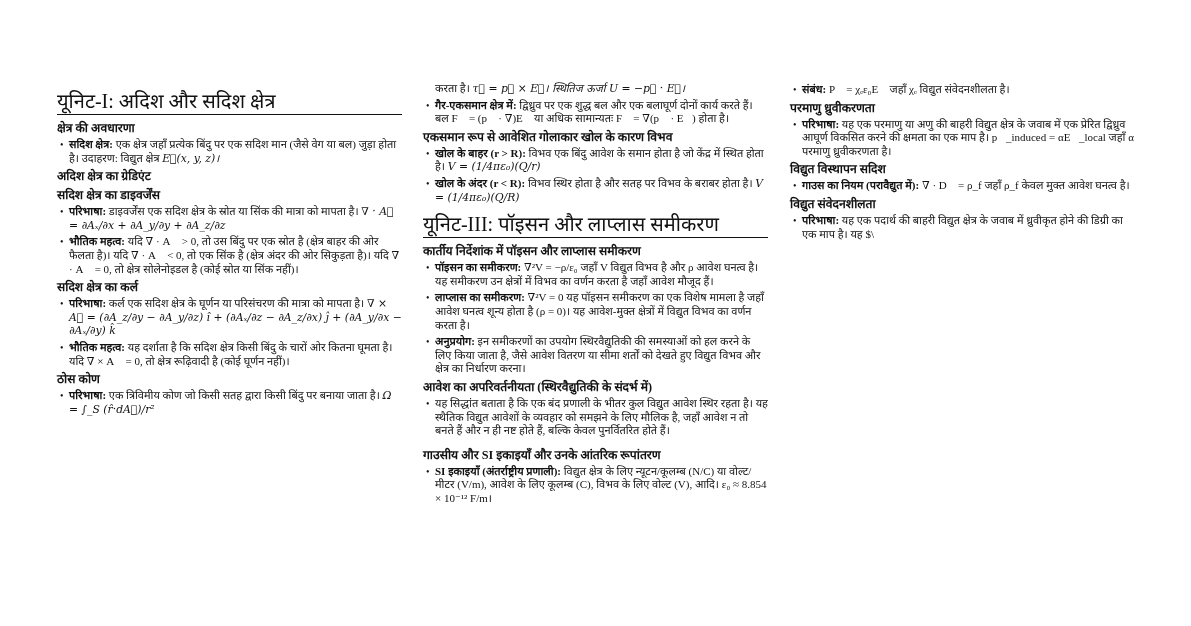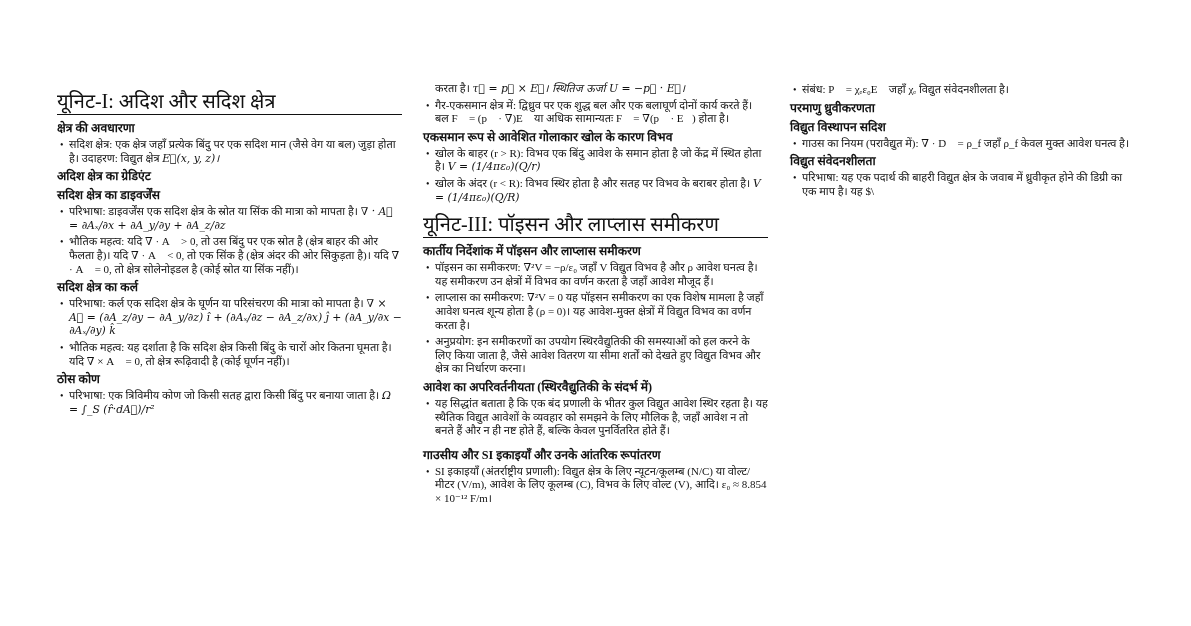--- a/index.html
+++ b/index.html
@@ -8,21 +8,21 @@
   .col { position:absolute; top:0; }
   #col1 { left:57px; width:345px; }
   #col2 { left:423px; width:345px; }
   #col3 { left:790px; width:345px; }
   .unit { font-weight:normal; font-size:20px; line-height:18px; padding-bottom:4px;
           border-bottom:1.3px solid #111; margin-bottom:6px; }
   .sec { font-weight:bold; font-size:12.2px; line-height:15px; margin:4px 0 2px 0; }
   ul { list-style:none; margin:0; padding:0; }
   li { position:relative; padding-left:12px; font-size:11px; line-height:13.6px; margin-bottom:3px; }
   li::before { content:"•"; position:absolute; left:3px; top:0; font-size:10px; }
-  .lbl { font-weight:normal; }
+  .lbl { font-weight:bold; }
   .m { font-style:italic; font-family:"DejaVu Serif", serif; font-size:10.8px; }
   .gap { height:8px; }
 </style>
 </head>
 <body>
 
 <div class="col" id="col1" style="top:92px;">
   <div class="unit">यूनिट-I: अदिश और सदिश क्षेत्र</div>
 
   <div class="sec">क्षेत्र की अवधारणा</div>
@@ -84,20 +84,23 @@
     <li><span class="lbl">SI इकाइयाँ (अंतर्राष्ट्रीय प्रणाली):</span> <span>विद्युत क्षेत्र के लिए न्यूटन/कूलम्ब (N/C) या वोल्ट/मीटर (V/m), आवेश के लिए कूलम्ब (C), विभव के लिए वोल्ट (V), आदि। ε₀ ≈ 8.854 × 10⁻¹² F/m।</span></li>
   </ul>
 </div>
 
 <div class="col" id="col3" style="top:83px;">
   <ul>
     <li><span class="lbl">संबंध:</span> <span>P⃗ = χₑε₀E⃗ जहाँ χₑ विद्युत संवेदनशीलता है।</span></li>
   </ul>
 
   <div class="sec">परमाणु ध्रुवीकरणता</div>
+  <ul>
+    <li><span class="lbl">परिभाषा:</span> <span>यह एक परमाणु या अणु की बाहरी विद्युत क्षेत्र के जवाब में एक प्रेरित द्विध्रुव आघूर्ण विकसित करने की क्षमता का एक माप है। p⃗_induced = αE⃗_local जहाँ α परमाणु ध्रुवीकरणता है।</span></li>
+  </ul>
 
   <div class="sec">विद्युत विस्थापन सदिश</div>
   <ul>
     <li><span class="lbl">गाउस का नियम (परावैद्युत में):</span> <span>∇ · D⃗ = ρ_f जहाँ ρ_f केवल मुक्त आवेश घनत्व है।</span></li>
   </ul>
 
   <div class="sec">विद्युत संवेदनशीलता</div>
   <ul>
     <li><span class="lbl">परिभाषा:</span> <span>यह एक पदार्थ की बाहरी विद्युत क्षेत्र के जवाब में ध्रुवीकृत होने की डिग्री का एक माप है। यह $\</span></li>
   </ul>

